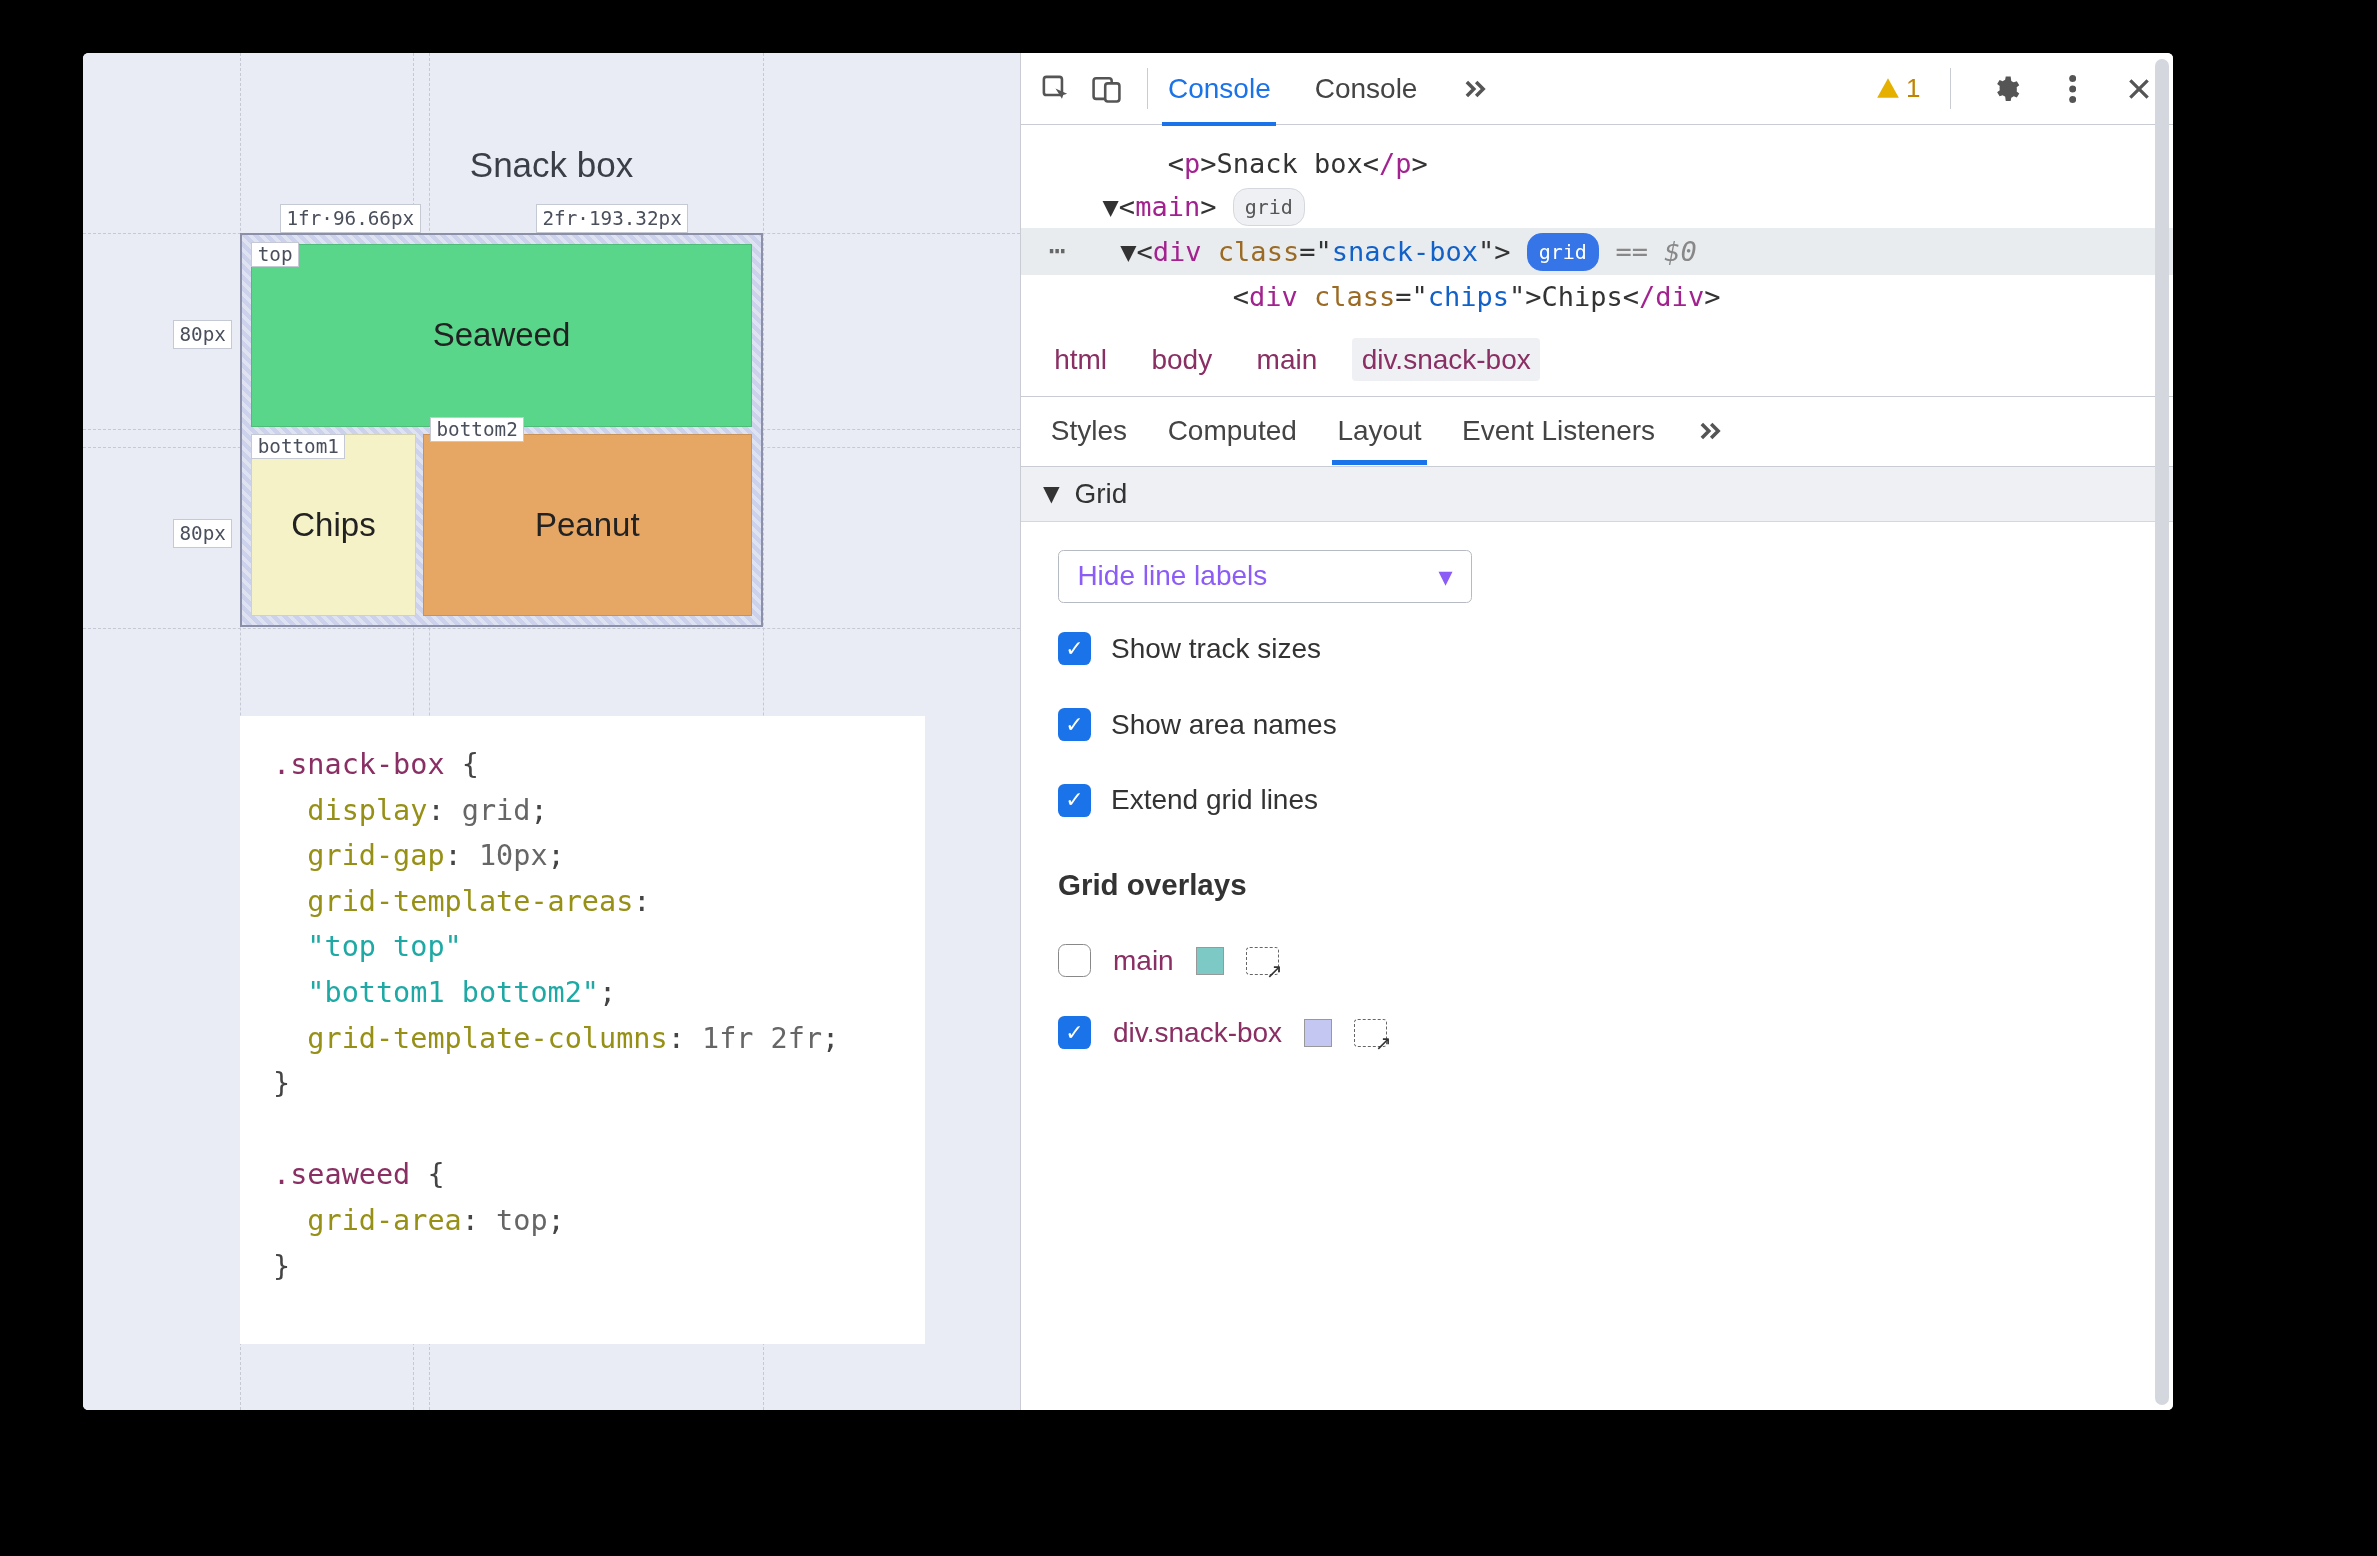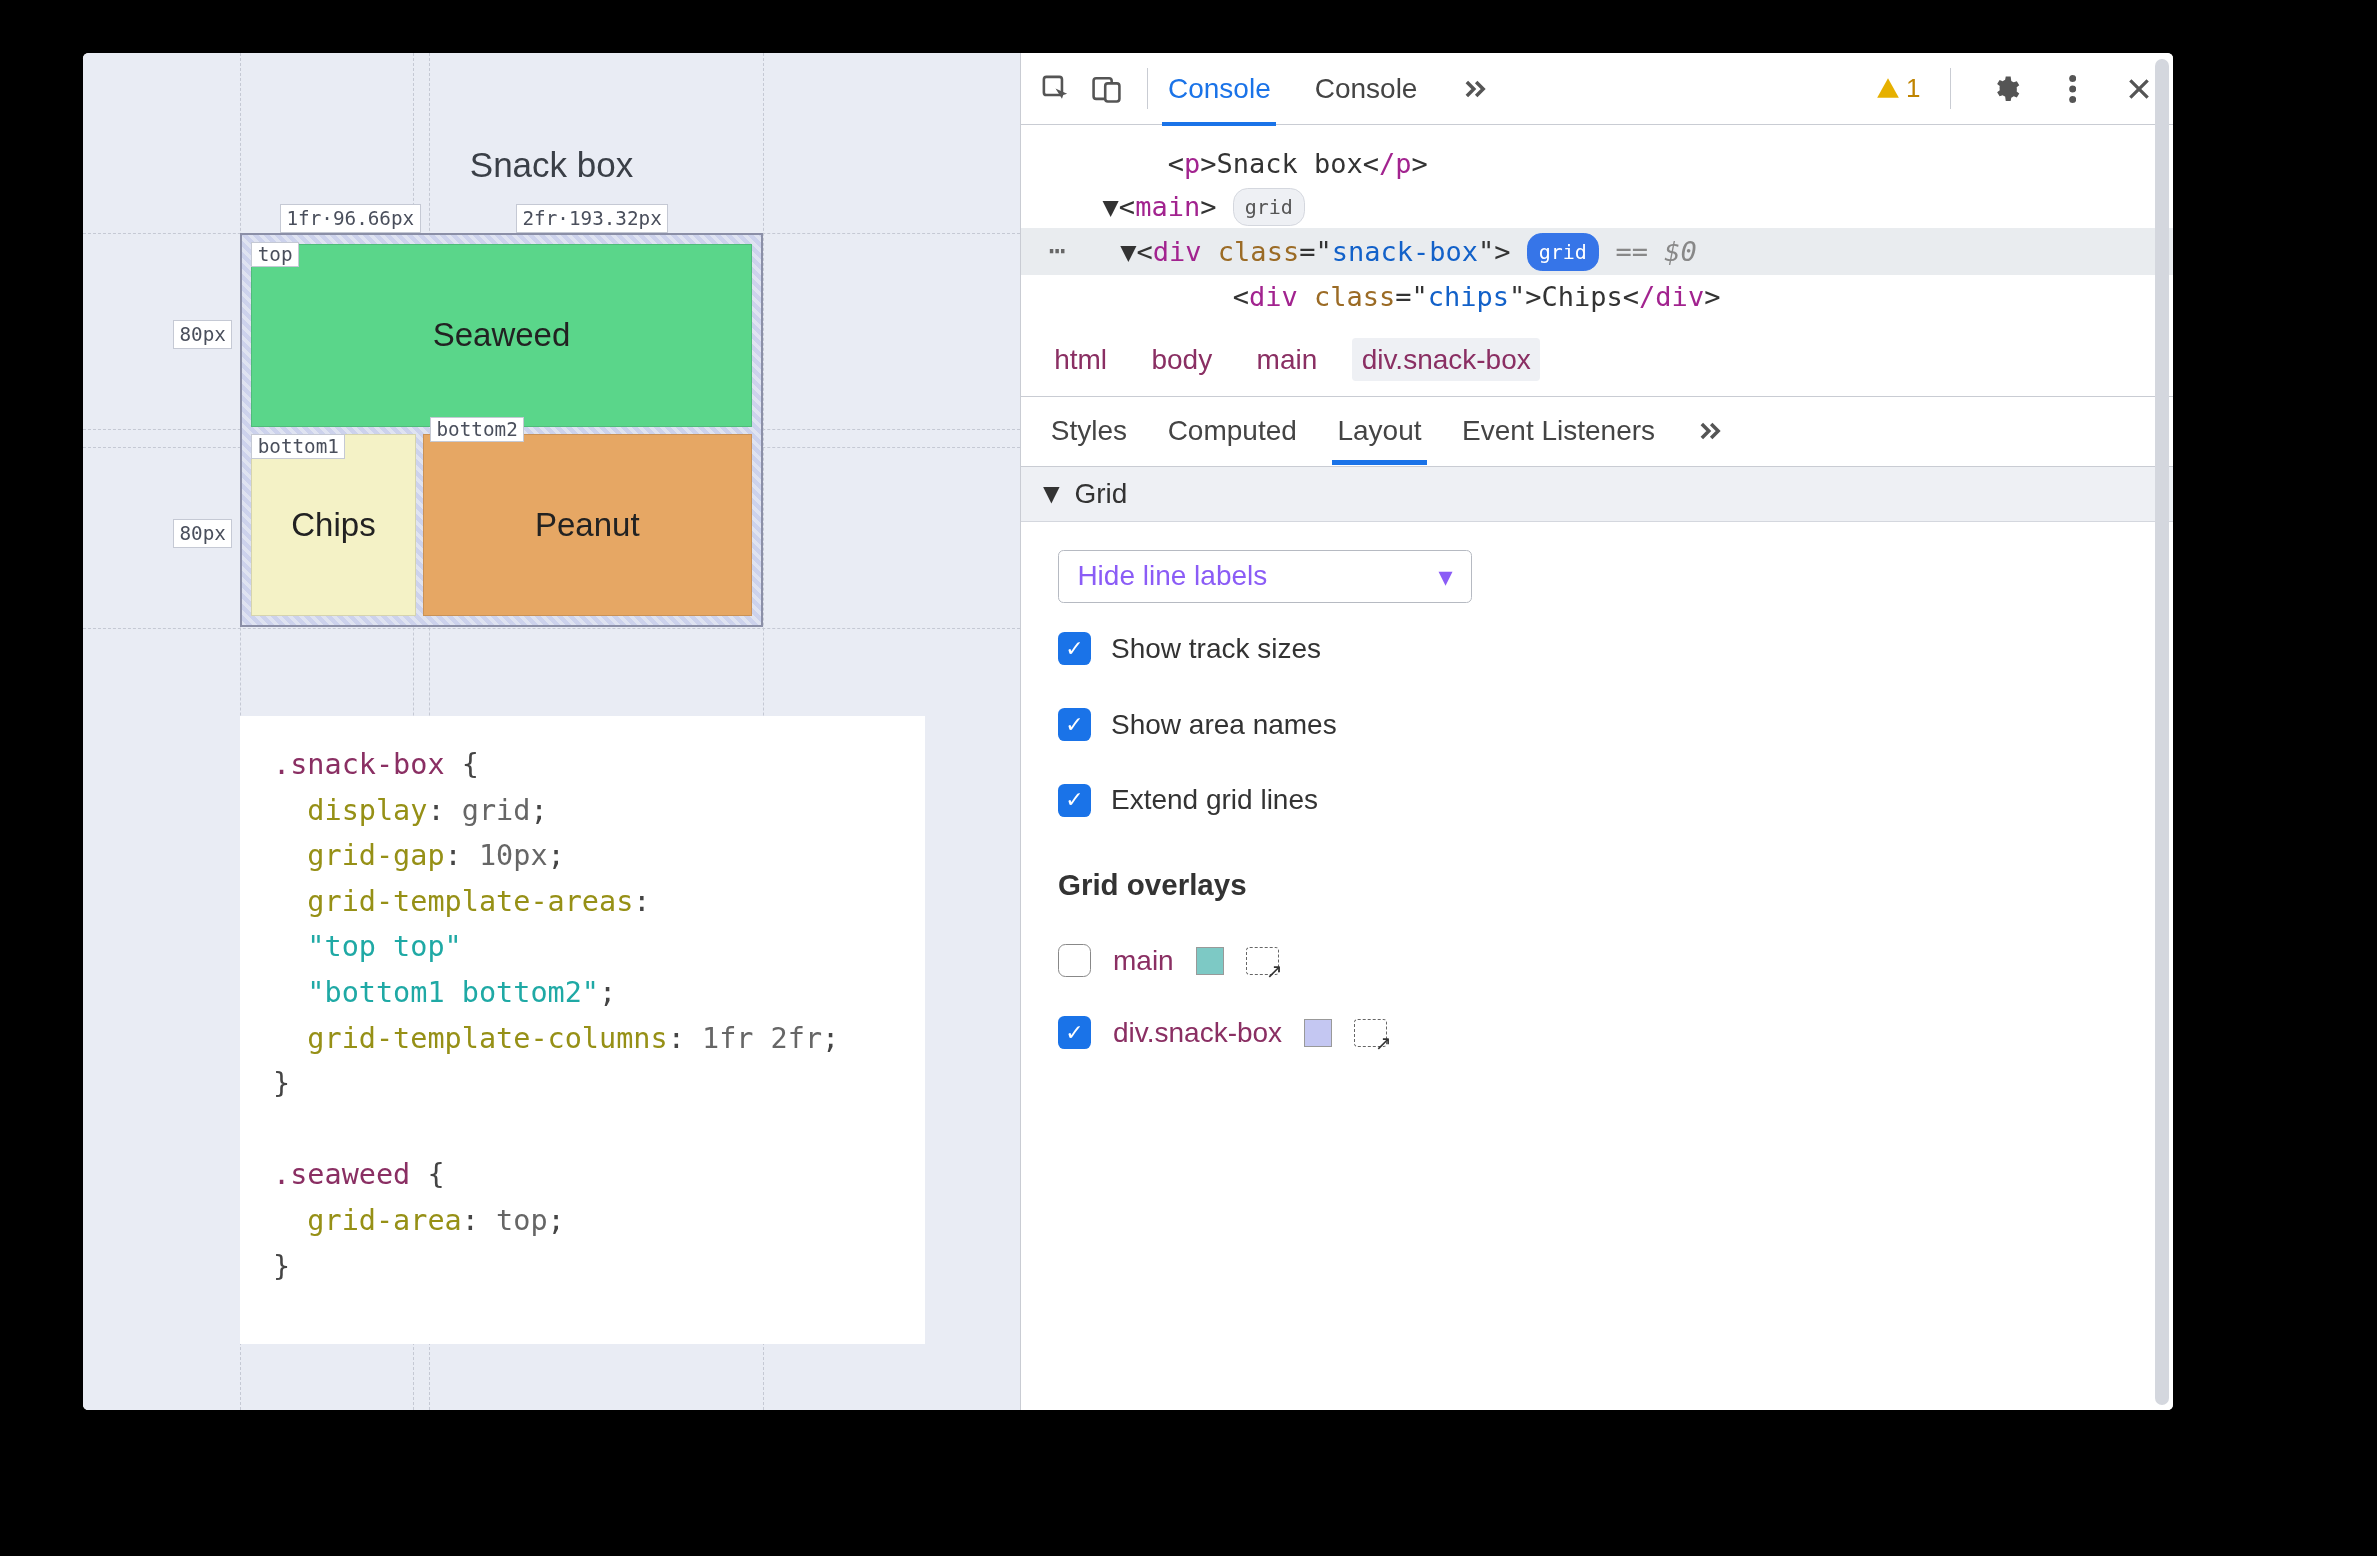--- a/index.html
+++ b/index.html
@@ -295,21 +295,21 @@
     <div class="dash-h" style="top:394px"></div>
     <div class="dash-h" style="top:575px"></div>
     <div class="dash-v" style="left:157px"></div>
     <div class="dash-v" style="left:330px"></div>
     <div class="dash-v" style="left:346px"></div>
     <div class="dash-v" style="left:680px"></div>
 
     <div class="title">Snack box</div>
 
     <div class="track-lbl" style="top:151px; left:197px">1fr·96.66px</div>
-    <div class="track-lbl" style="top:151px; left:433px">2fr·193.32px</div>
+    <div class="track-lbl" style="top:151px; left:453px">2fr·193.32px</div>
     <div class="track-lbl" style="top:267px; left:90px">80px</div>
     <div class="track-lbl" style="top:466px; left:90px">80px</div>
 
     <div class="grid-wrap">
       <div class="area-lbl" style="top:7.4px; left:9.2px">top</div>
       <div class="area-lbl" style="top:199px; left:9.2px">bottom1</div>
       <div class="area-lbl" style="top:182px; left:188px">bottom2</div>
       <div class="cells">
         <div class="cell seaweed">Seaweed</div>
         <div class="cell chips">Chips</div>

